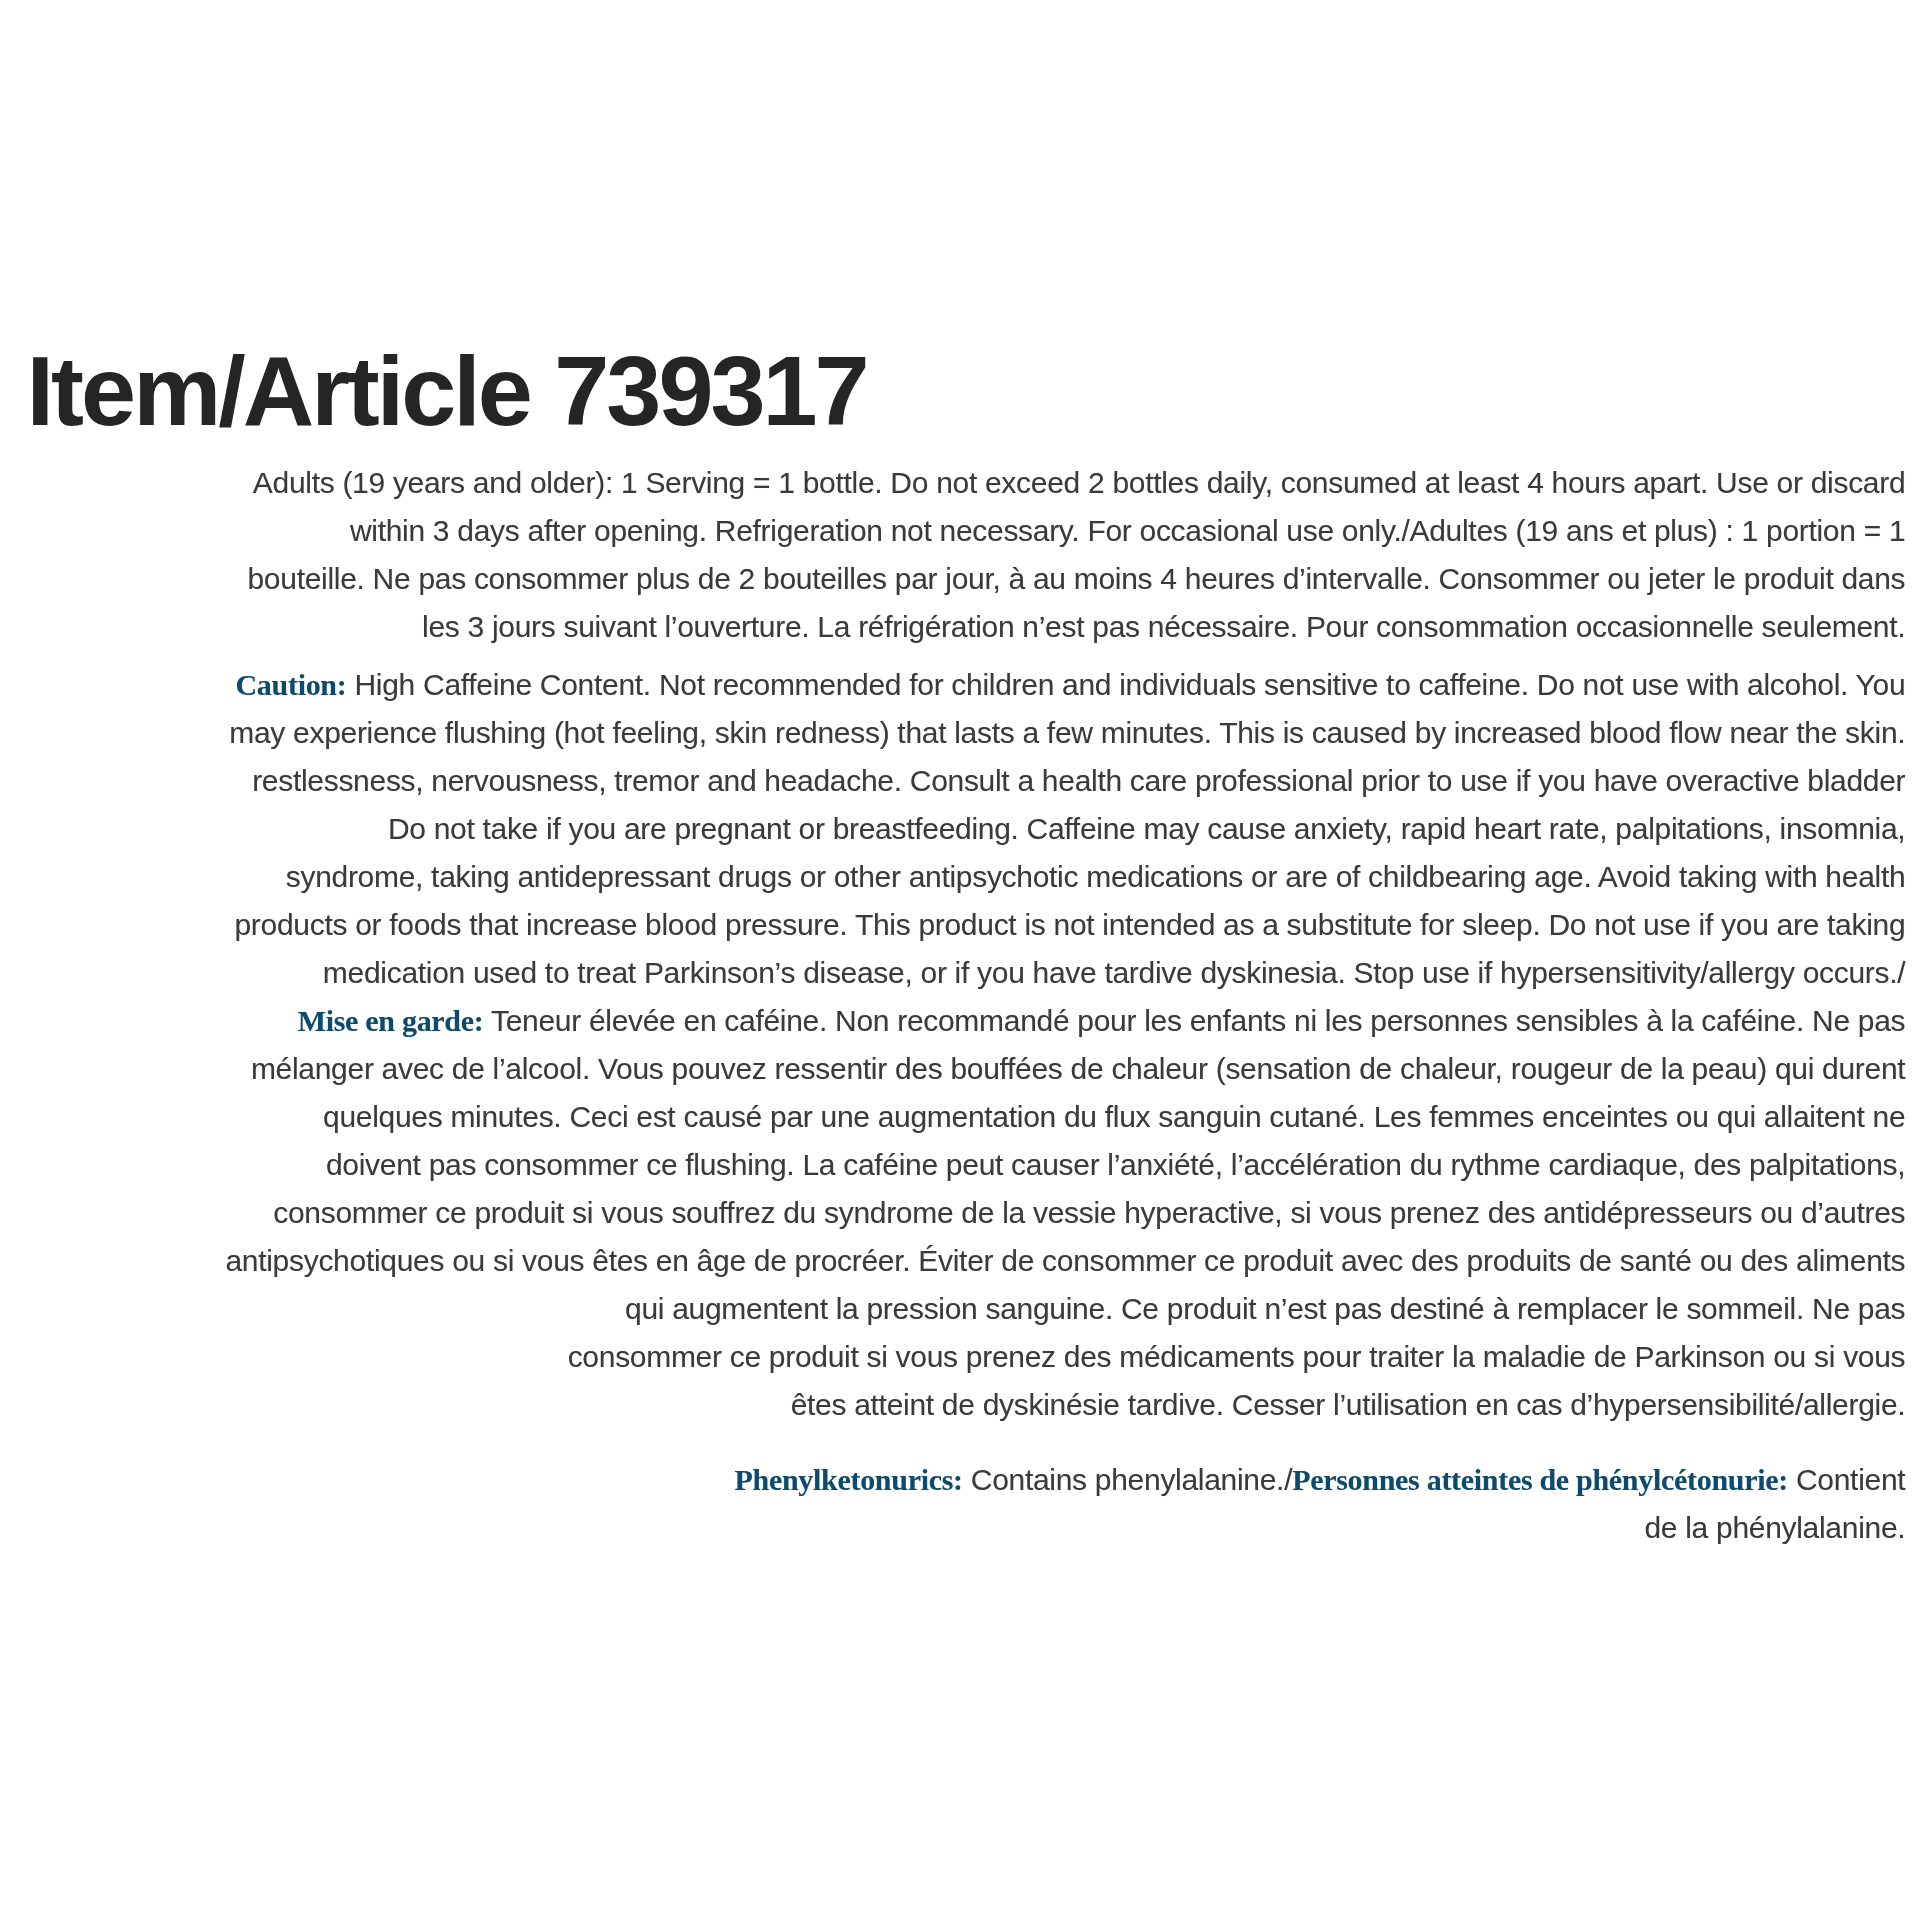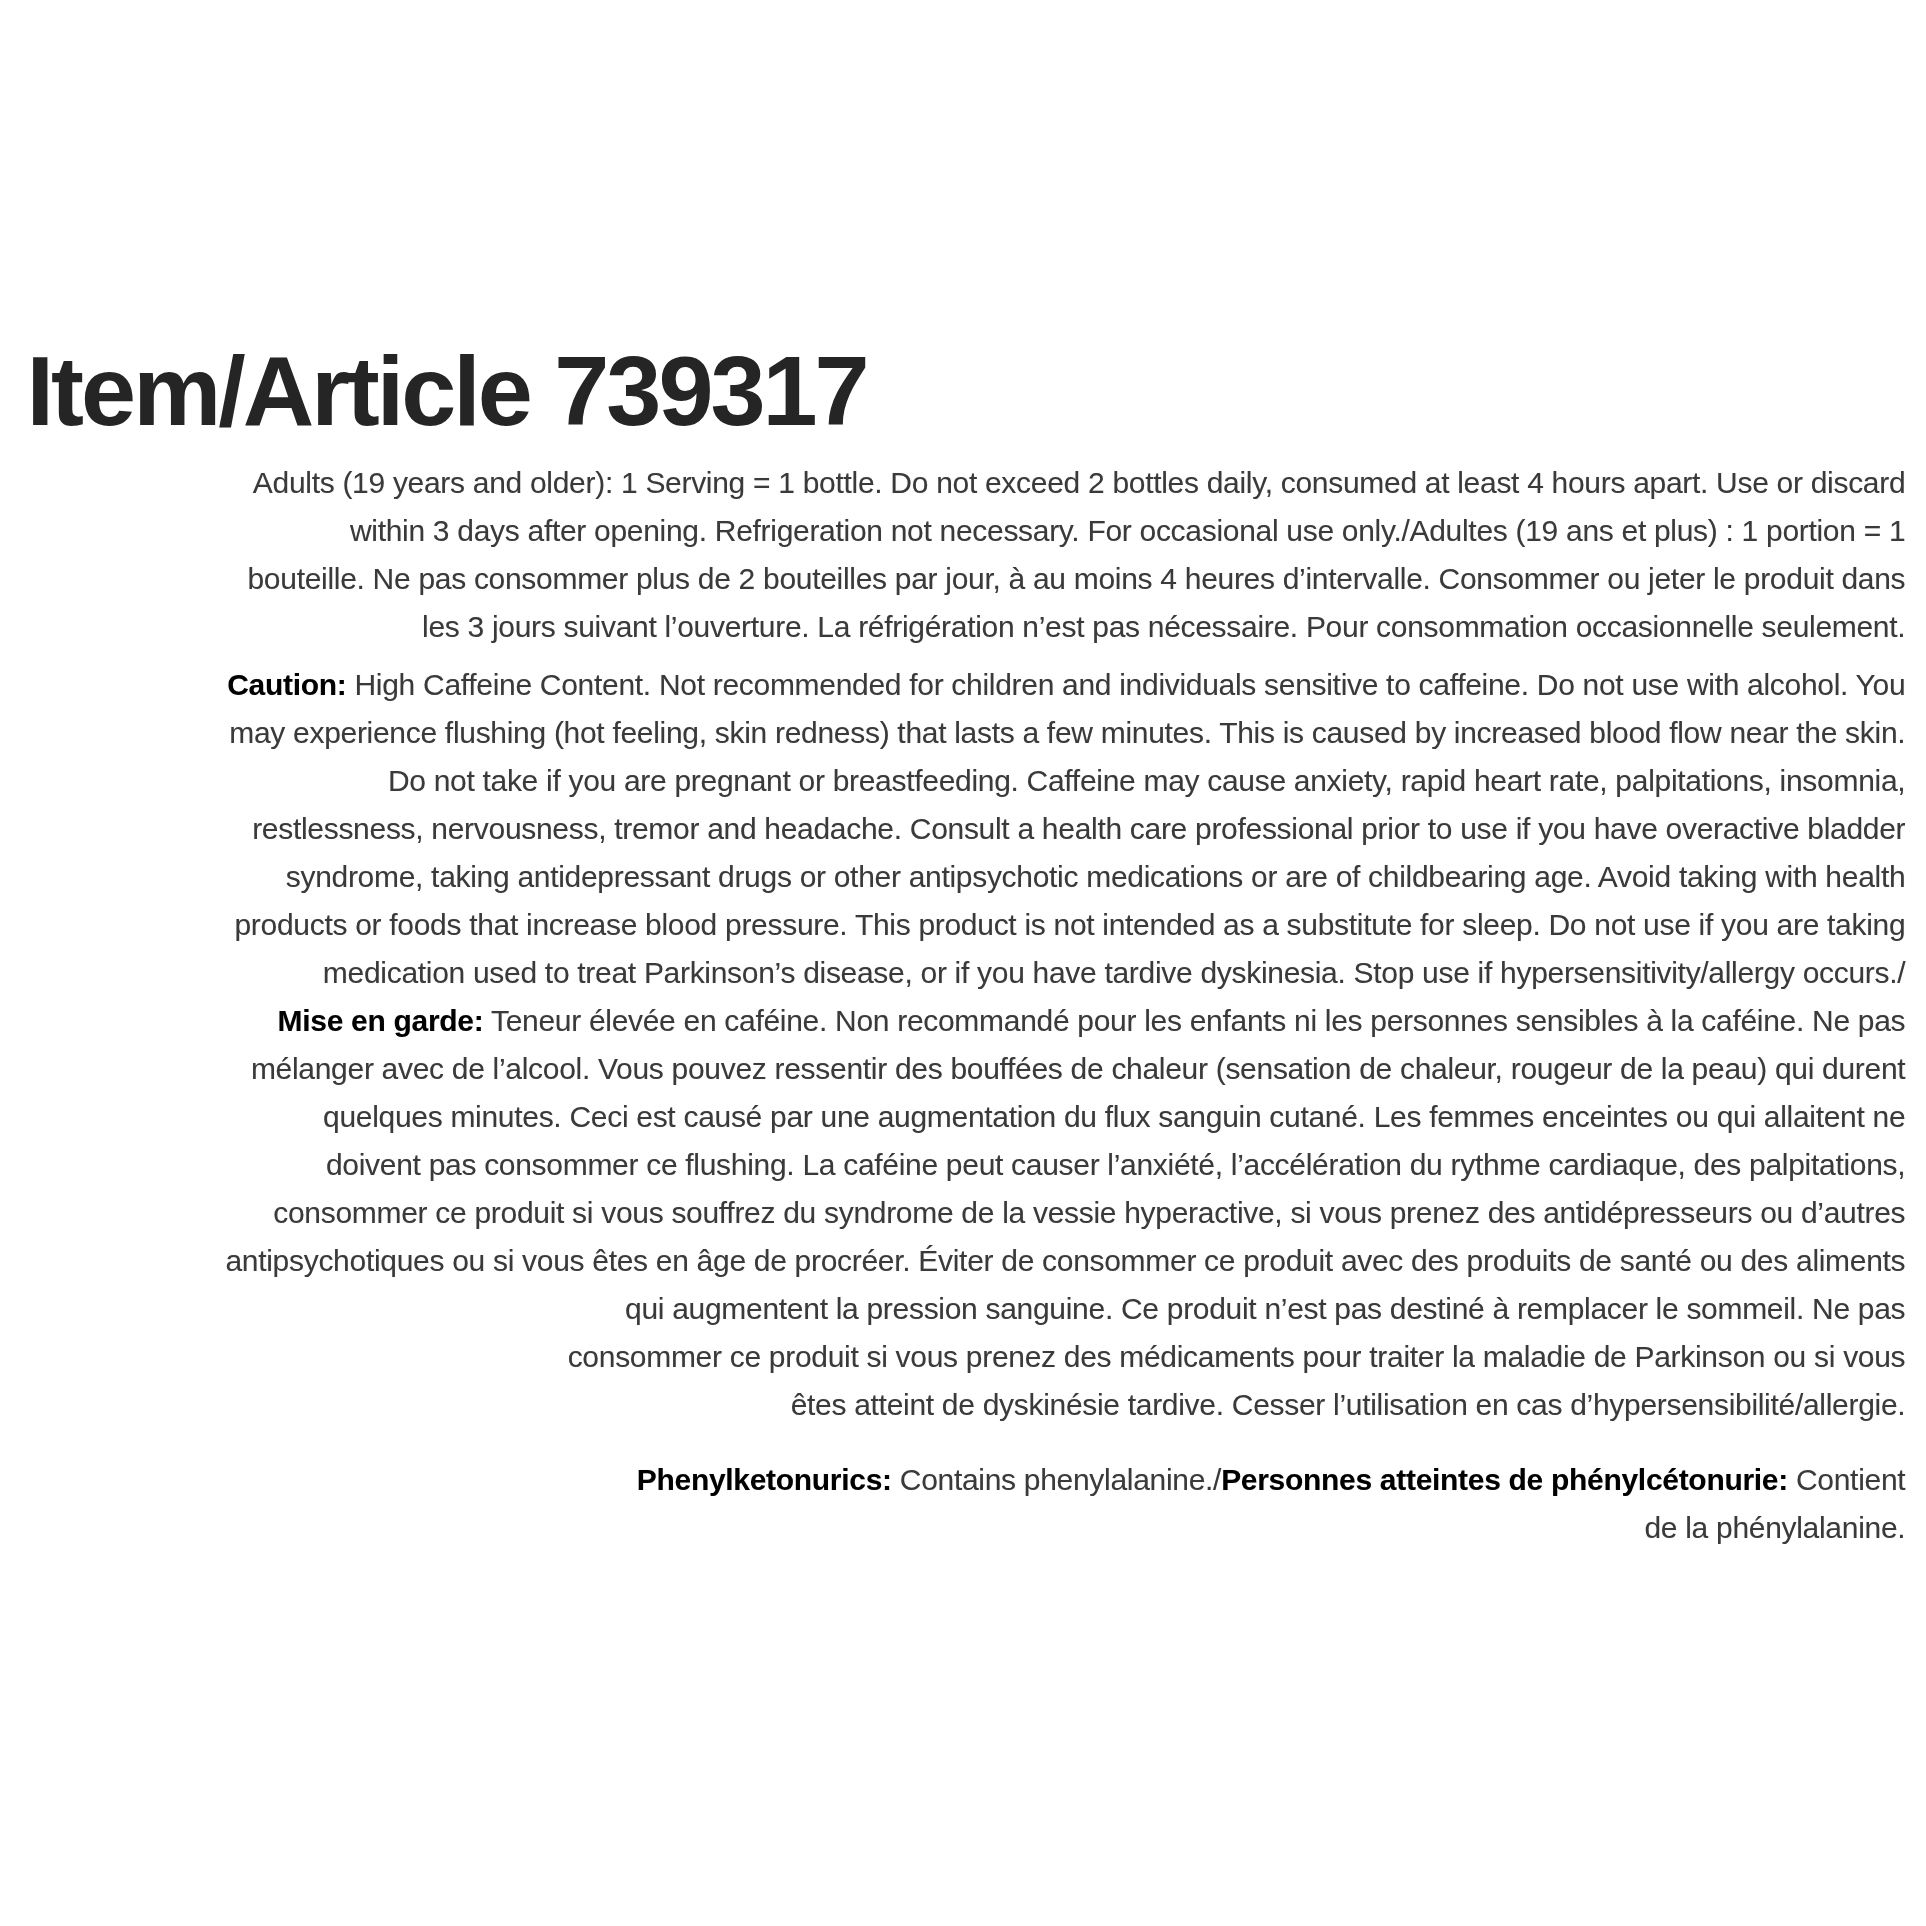--- a/index.html
+++ b/index.html
@@ -39,22 +39,23 @@
   }
   .line {
     font-size: 30px;
     line-height: 48px;
     letter-spacing: -0.3px;
     white-space: nowrap;
     color: #3a3a3a;
     text-shadow: 0 0 0.7px rgba(90,90,90,0.35);
   }
   .line b {
-    color: #000000;
+    color: #0c4a6e;
     font-weight: 700;
+    font-family: Liberation Serif, serif;
   }
   .indent-a { margin-left: 292px; }
   .indent-b { margin-left: 373px; }
   .indent-c { margin-left: 417px; }
   .indent-pku1 { margin-left: 458px; }
   .indent-pku2 { margin-left: 480px; }
 </style>
 </head>
 <body>
 
@@ -65,22 +66,22 @@
   <div class="para">
     <div class="line">Adults (19 years and older): 1 Serving = 1 bottle. Do not exceed 2 bottles daily, consumed at least 4 hours apart. Use or discard</div>
     <div class="line">within 3 days after opening. Refrigeration not necessary. For occasional use only./Adultes (19 ans et plus) : 1 portion = 1</div>
     <div class="line">bouteille. Ne pas consommer plus de 2 bouteilles par jour, à au moins 4 heures d’intervalle. Consommer ou jeter le produit dans</div>
     <div class="line">les 3 jours suivant l’ouverture. La réfrigération n’est pas nécessaire. Pour consommation occasionnelle seulement.</div>
   </div>
 
   <div class="para">
     <div class="line"><b>Caution:</b><span> High Caffeine Content. Not recommended for children and individuals sensitive to caffeine. Do not use with alcohol. You</span></div>
     <div class="line">may experience flushing (hot feeling, skin redness) that lasts a few minutes. This is caused by increased blood flow near the skin.</div>
+    <div class="line">restlessness, nervousness, tremor and headache. Consult a health care professional prior to use if you have overactive bladder</div>
     <div class="line">Do not take if you are pregnant or breastfeeding. Caffeine may cause anxiety, rapid heart rate, palpitations, insomnia,</div>
-    <div class="line">restlessness, nervousness, tremor and headache. Consult a health care professional prior to use if you have overactive bladder</div>
     <div class="line">syndrome, taking antidepressant drugs or other antipsychotic medications or are of childbearing age. Avoid taking with health</div>
     <div class="line">products or foods that increase blood pressure. This product is not intended as a substitute for sleep. Do not use if you are taking</div>
     <div class="line">medication used to treat Parkinson’s disease, or if you have tardive dyskinesia. Stop use if hypersensitivity/allergy occurs./</div>
     <div class="line"><b>Mise en garde:</b><span> Teneur élevée en caféine. Non recommandé pour les enfants ni les personnes sensibles à la caféine. Ne pas</span></div>
     <div class="line">mélanger avec de l’alcool. Vous pouvez ressentir des bouffées de chaleur (sensation de chaleur, rougeur de la peau) qui durent</div>
     <div class="line">quelques minutes. Ceci est causé par une augmentation du flux sanguin cutané. Les femmes enceintes ou qui allaitent ne</div>
     <div class="line">doivent pas consommer ce flushing. La caféine peut causer l’anxiété, l’accélération du rythme cardiaque, des palpitations,</div>
     <div class="line">consommer ce produit si vous souffrez du syndrome de la vessie hyperactive, si vous prenez des antidépresseurs ou d’autres</div>
     <div class="line">antipsychotiques ou si vous êtes en âge de procréer. Éviter de consommer ce produit avec des produits de santé ou des aliments</div>
     <div class="line indent-a">qui augmentent la pression sanguine. Ce produit n’est pas destiné à remplacer le sommeil. Ne pas</div>

